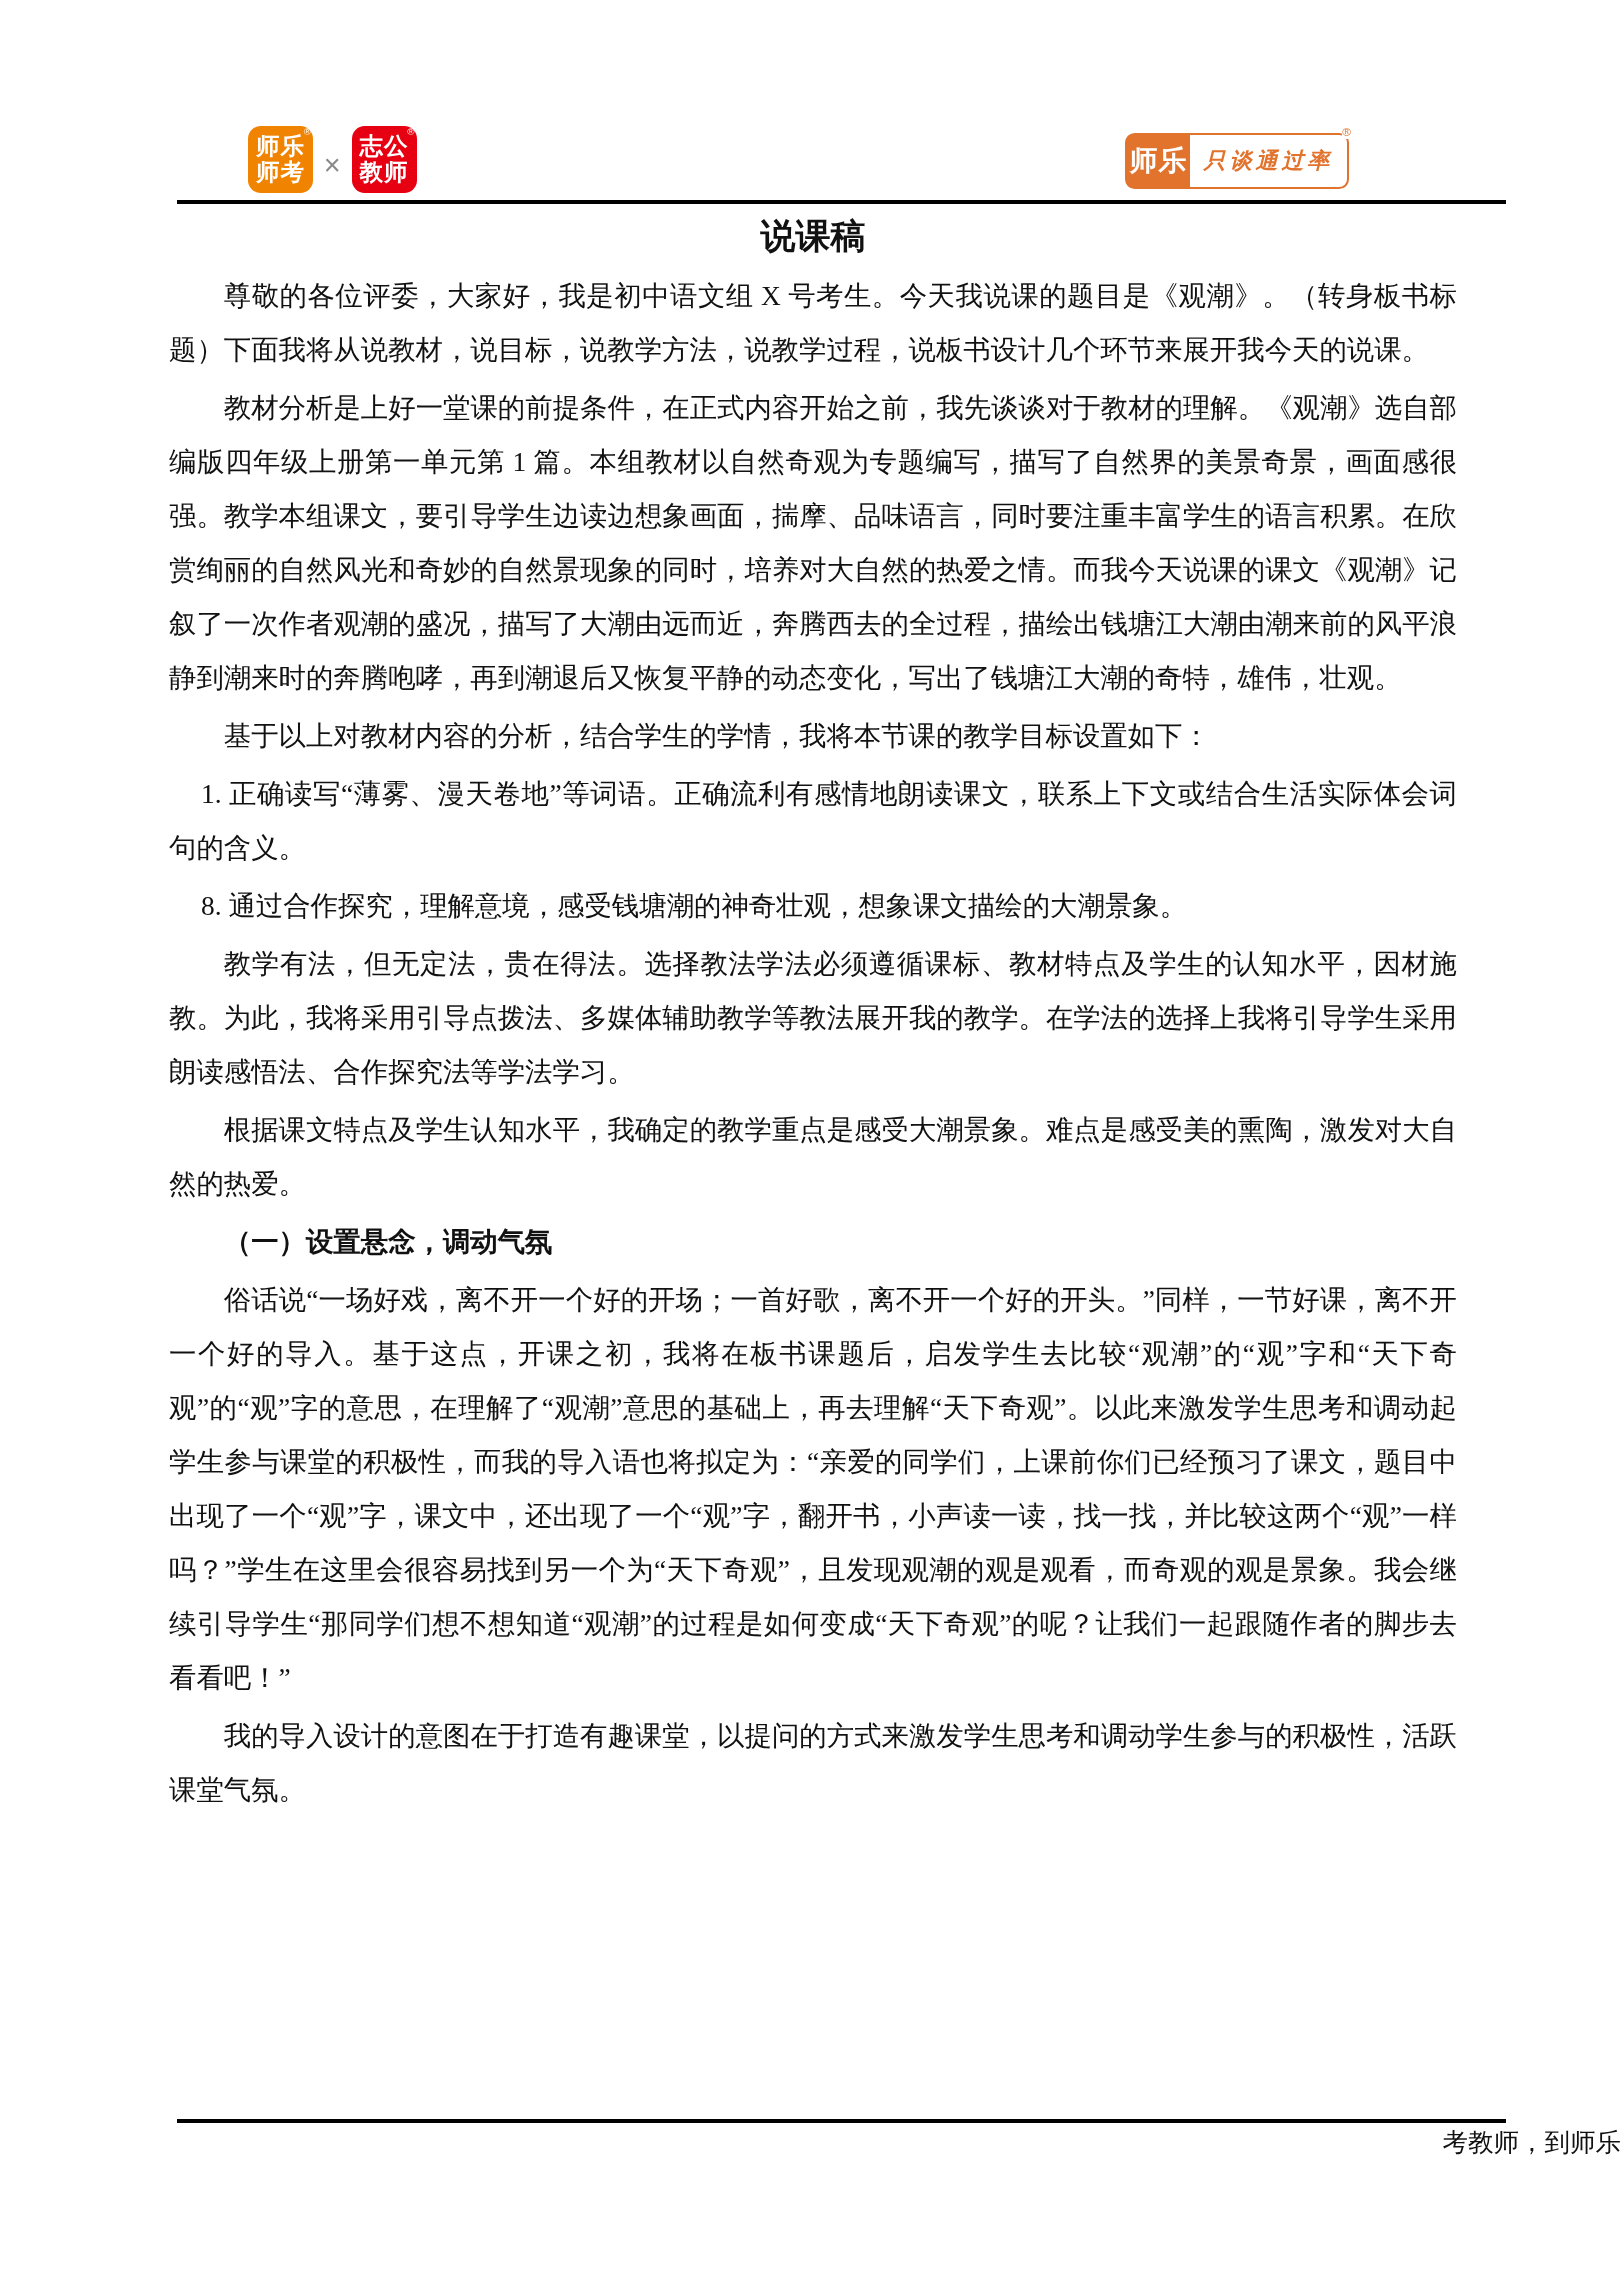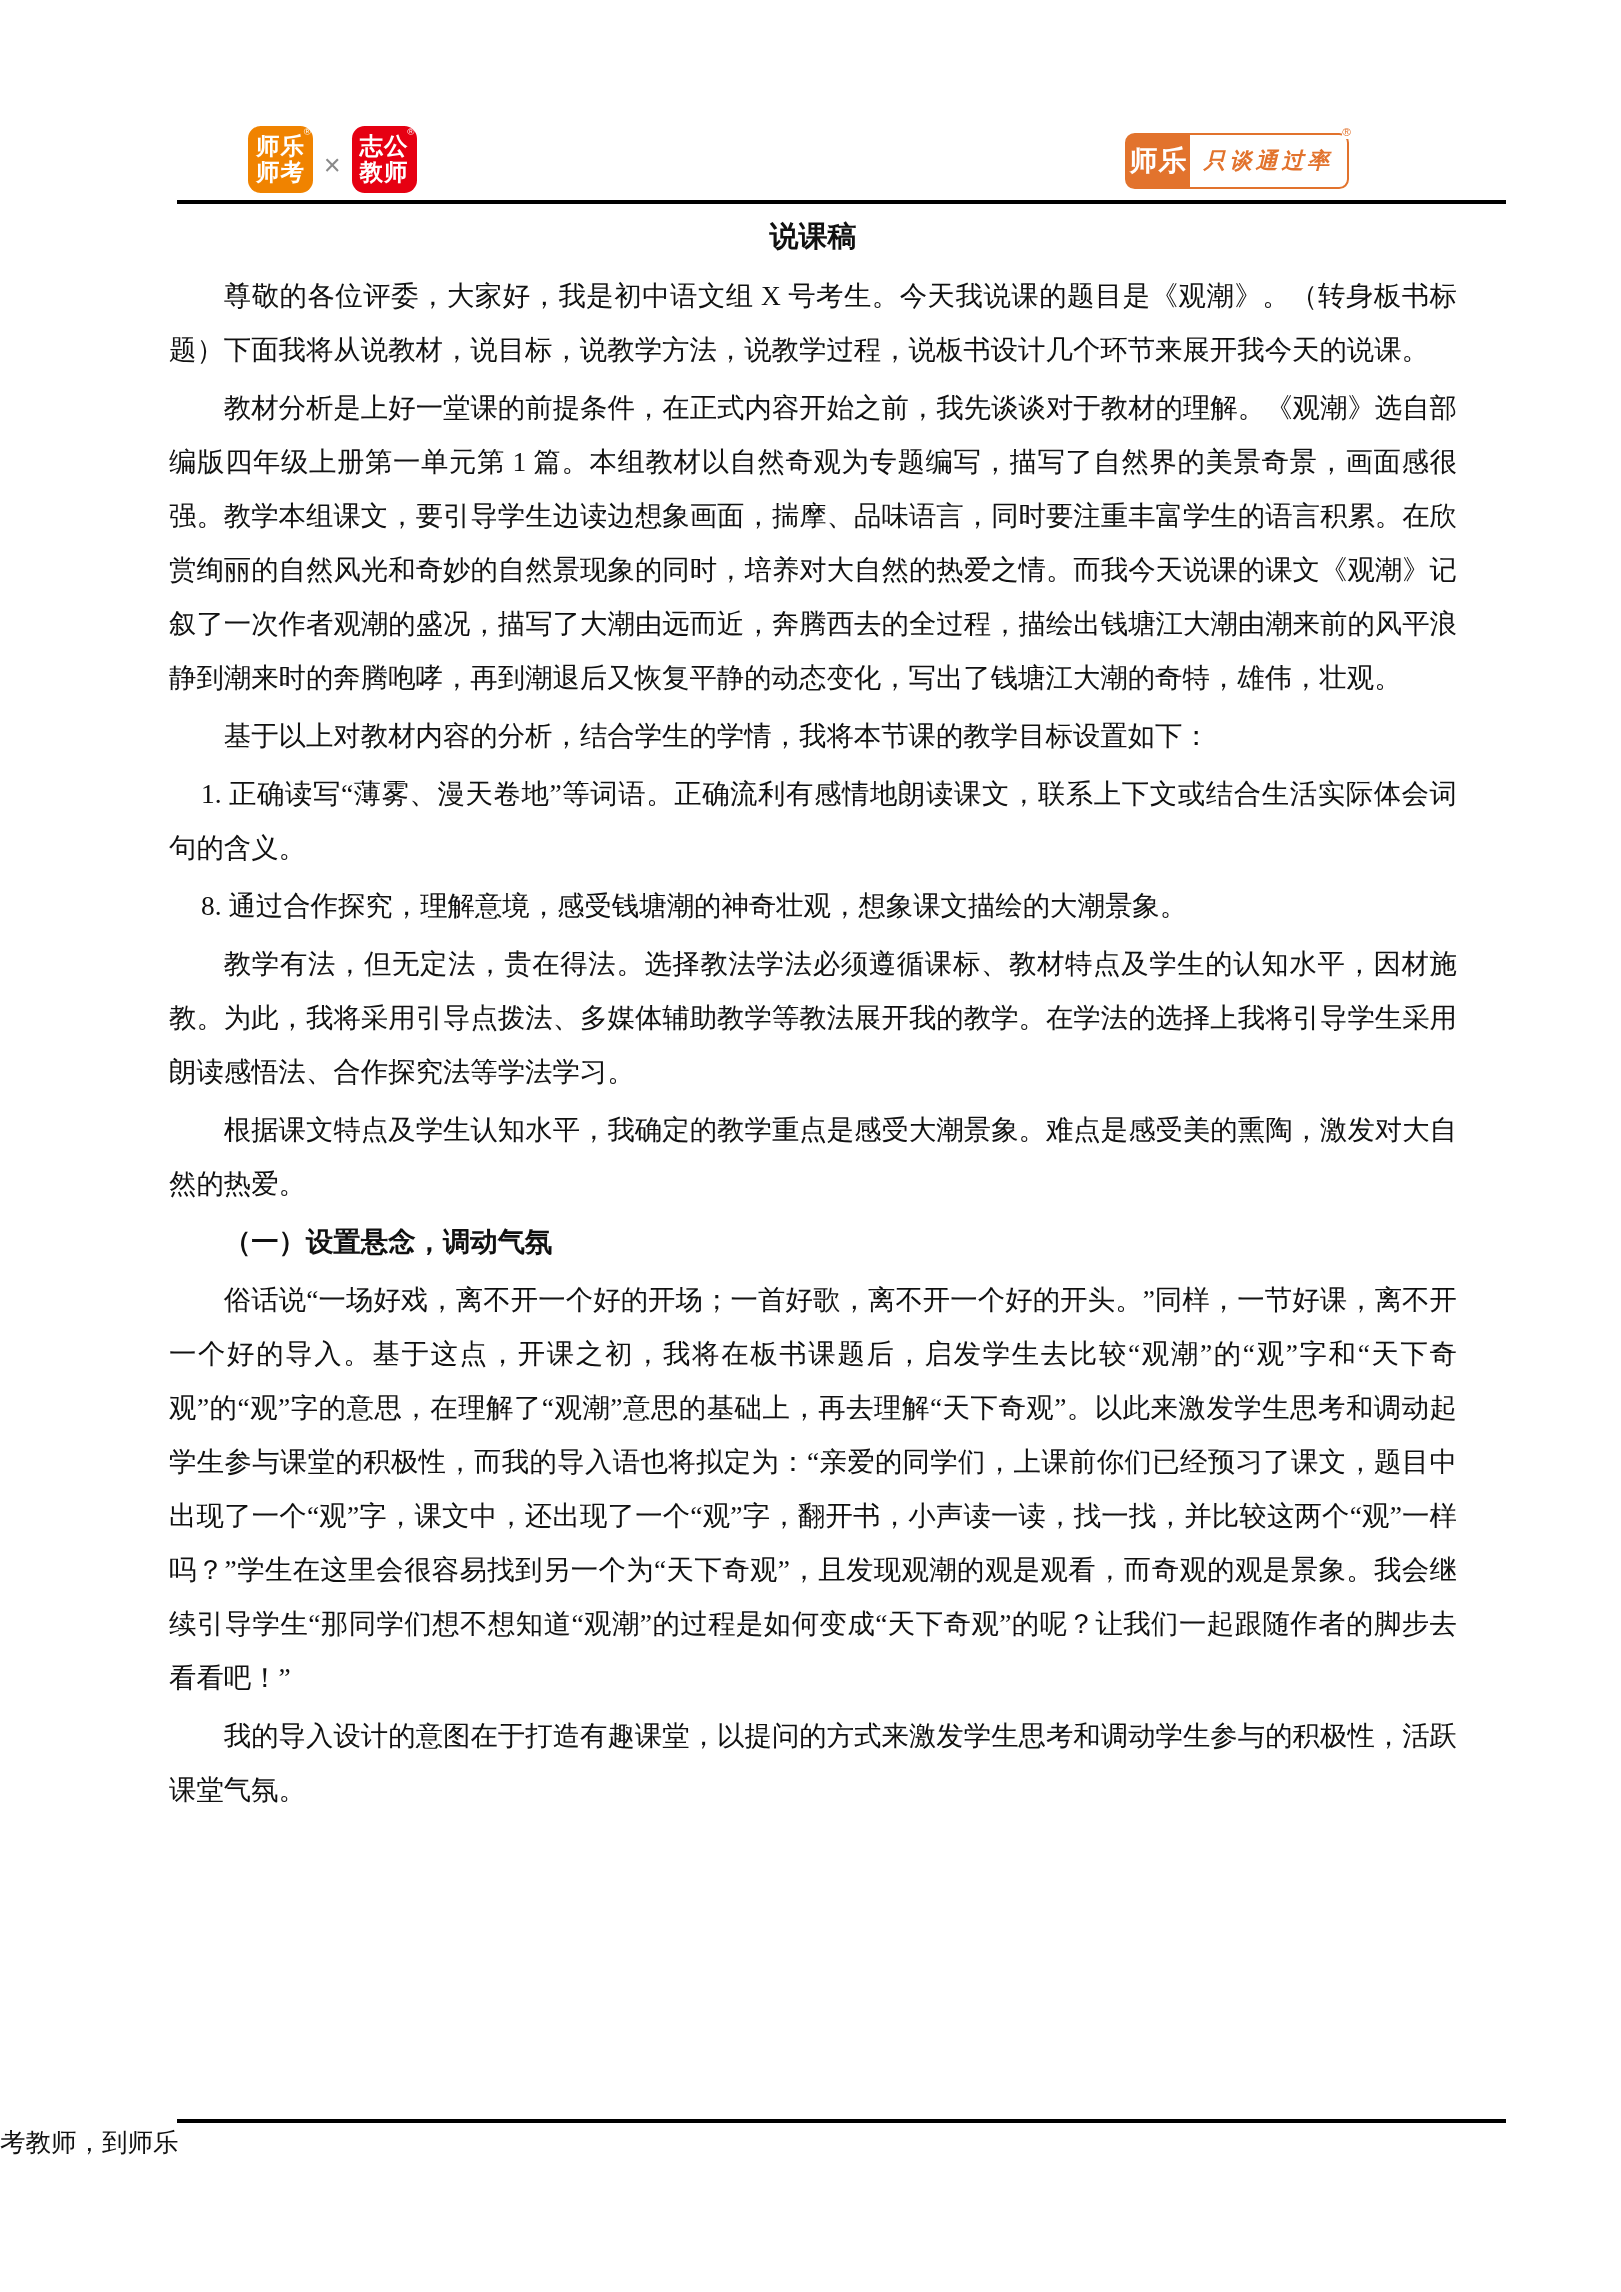--- a/index.html
+++ b/index.html
@@ -84,36 +84,36 @@
     width:1329px;height:3.9px;background:var(--rule-black);
   }
 
   
   .doc{
     position:absolute;left:165px;top:208px;width:1296px;
     font-size:27.4px;line-height:54px;
     text-align:justify;text-justify:inter-ideograph;
   }
   .doc-title{
-    font-size:29px;font-weight:bold;
+    font-size:35px;font-weight:bold;
     text-align:center;margin:0;line-height:57px;
   }
   .doc p{margin:4px;}
   .doc p.body{text-indent:2em;}
   .doc p.list{text-indent:32px;}
   .doc p.heading{font-weight:bold;text-indent:2em;}
 
   
   .footer-rule{
     position:absolute;left:177px;top:2119px;
     width:1329px;height:3.9px;background:var(--rule-black);
   }
   .footer-slogan{
     position:absolute;left:0;top:2127px;width:1621px;
-    text-align:left;font-size:25.5px;line-height:31px;
+    text-align:right;font-size:25.5px;line-height:31px;
   }
   .page-number{
     position:absolute;left:0;top:2174px;width:1621px;
     text-align:center;font-size:23.5px;line-height:29px;
   }
 </style>
 </head>
 <body>
 
 <div class="page">

